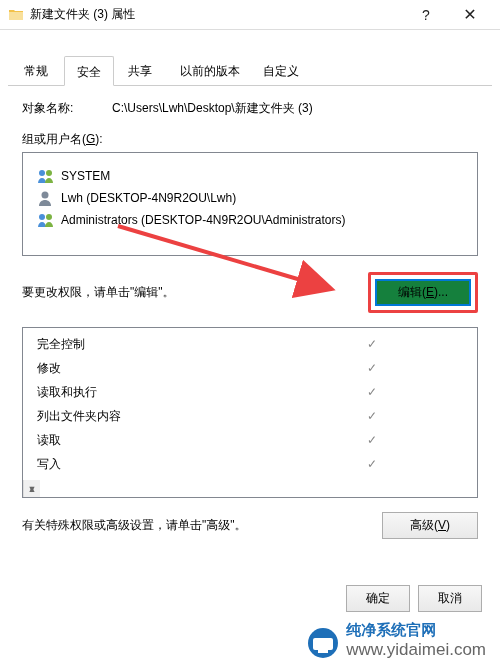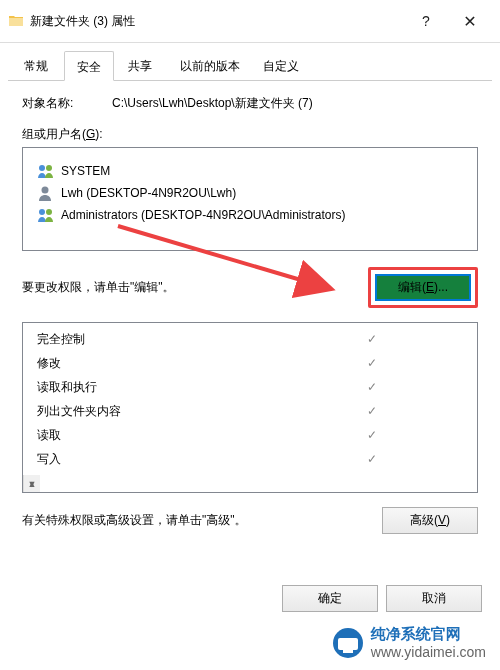--- a/index.html
+++ b/index.html
@@ -1,22 +1,22 @@
 <!DOCTYPE html>
 <html><head>
 <meta charset="utf-8">
 <style>
 * { box-sizing: border-box; margin: 0; padding: 0; }
 body { font-family: "Microsoft YaHei", "Segoe UI", sans-serif; font-size: 12px; background: #fff; width: 500px; height: 670px; position: relative; overflow: hidden; }
-.titlebar { height: 43px; border-bottom: 1px solid #ddd; display: flex; align-items: center; padding: 0 8px; }
+.titlebar { height: 30px; border-bottom: 1px solid #ddd; display: flex; align-items: center; padding: 0 8px; }
 .titlebar .folder-icon { width: 16px; height: 16px; margin-right: 6px; }
 .titlebar .title { flex: 1; }
 .titlebar .qmark { width: 44px; text-align: center; font-size: 14px; color: #222; }
 .titlebar .close { width: 44px; text-align: center; font-size: 16px; color: #222; }
-.tabs { position: relative; height: 30px; margin: 8px 8px 0 8px; border-bottom: 1px solid #ccc; }
+.tabs { position: relative; height: 30px; margin: 26px 8px 0 8px; border-bottom: 1px solid #ccc; }
 .tab { position: absolute; top: 0; height: 30px; line-height: 30px; padding: 0 12px; font-size: 12px; }
 .tab.active { border: 1px solid #ccc; border-bottom: 1px solid #fff; background: #fff; border-radius: 2px 2px 0 0; }
 .tab:nth-of-type(1) { left: 4px; }
 .tab:nth-of-type(2) { left: 56px; }
 .tab:nth-of-type(3) { left: 108px; }
 .tab:nth-of-type(4) { left: 160px; }
 .tab:nth-of-type(5) { left: 243px; }
 .panel { padding: 14px 22px; }
 .row { display: flex; margin-bottom: 14px; }
 .row .lbl { width: 90px; }
@@ -35,25 +35,25 @@
 .perm-table { border: 1px solid #828790; margin-top: 6px; display: flex; flex-direction: column; }
 .perm-rows { flex: 1; padding: 4px 0; }
 .perm-row { display: flex; height: 24px; align-items: center; }
 .perm-row .plabel { flex: 1; padding-left: 14px; }
 .perm-row .pc { width: 70px; text-align: center; color: #888; }
 .scrollbar { width: 17px; background: #f0f0f0; border-left: 1px solid #ddd; position: relative; }
 .scrollbar .sa { height: 17px; display: flex; align-items: center; justify-content: center; color: #666; font-size: 9px; }
 .adv-row { display: flex; align-items: center; margin-top: 14px; }
 .adv-row .at { flex: 1; }
 .dlg-buttons { position: absolute; bottom: 58px; right: 18px; display: flex; gap: 8px; }
-.dlg-buttons .btn { width: 96px; text-align: center; }
+.dlg-buttons .btn { width: 64px; text-align: center; }
 .watermark { position: absolute; bottom: 10px; right: 14px; display: flex; align-items: flex-end; gap: 6px; }
 .watermark .logo { width: 34px; height: 34px; }
 .watermark .t1 { font-size: 15px; font-weight: bold; color: #1e6fb8; }
-.watermark .t2 { font-size: 14px; color: #666; }
+.watermark .t2 { font-size: 17px; color: #666; }
 .arrow { position: absolute; pointer-events: none; }
 .u { text-decoration: underline; }
 </style>
 </head>
 <body>
 
 <div class="titlebar">
   <svg class="folder-icon" viewBox="0 0 16 16">
       <path fill="#f3c24a" d="M1 3h5l1 1h8v9H1z"></path>
       <path fill="#f9e09b" d="M1 5h14v8H1z"></path>
@@ -68,21 +68,21 @@
   <div class="tab active">安全</div>
   <div class="tab">共享</div>
   <div class="tab">以前的版本</div>
   <div class="tab">自定义</div>
 </div>
 
 <div class="panel">
 
   <div class="row">
     <span class="lbl">对象名称:</span>
-    <span class="val">C:\Users\Lwh\Desktop\新建文件夹 (7)</span>
+    <span class="val">C:\Users\Lwh\Desktop\新建文件夹 (3)</span>
   </div>
 
   <div><span>组或用户名(</span><span class="u">G</span><span>):</span></div>
   <div class="listbox" style="margin-top:4px;">
     <div class="listitem">
       <svg class="uicon" viewBox="0 0 18 16">
           <circle cx="5" cy="5" r="3" fill="#4a90d9"></circle>
           <path fill="#4a90d9" d="M1 15c0-3 2-5 4-5s4 2 4 5z"></path>
           <circle cx="12" cy="5" r="3" fill="#7cb342"></circle>
           <path fill="#7cb342" d="M8 15c0-3 2-5 4-5s4 2 4 5z"></path>

